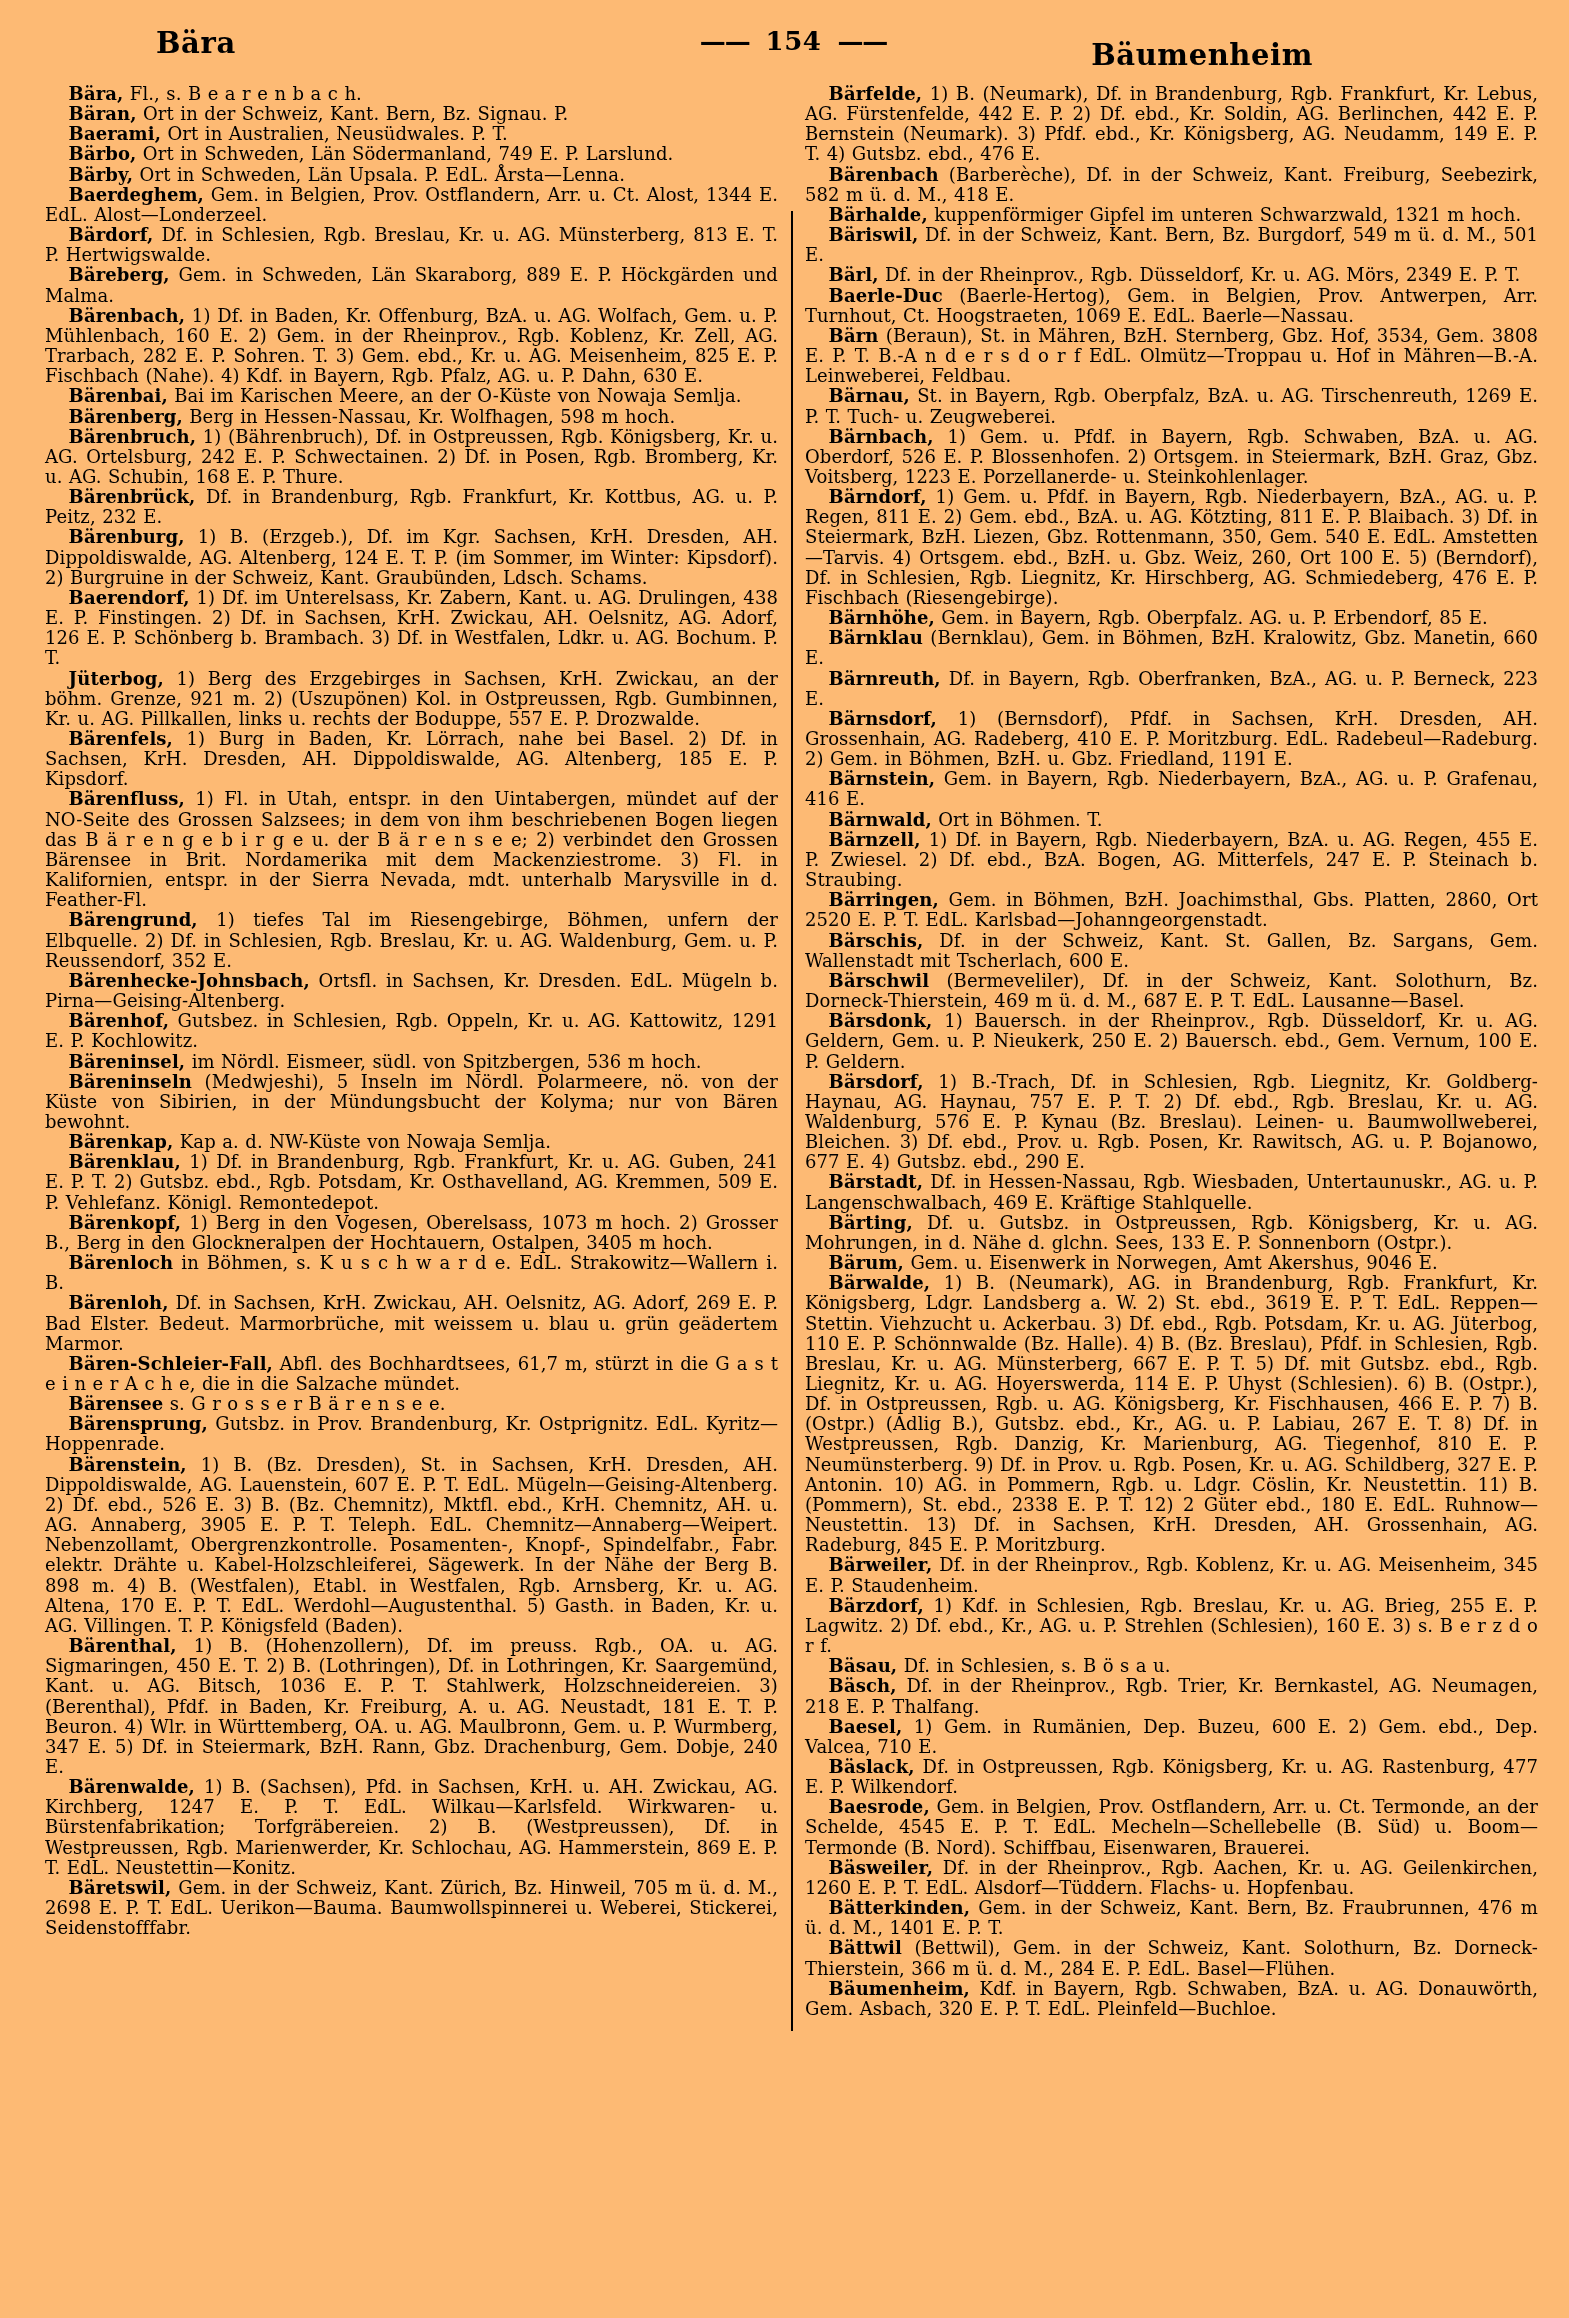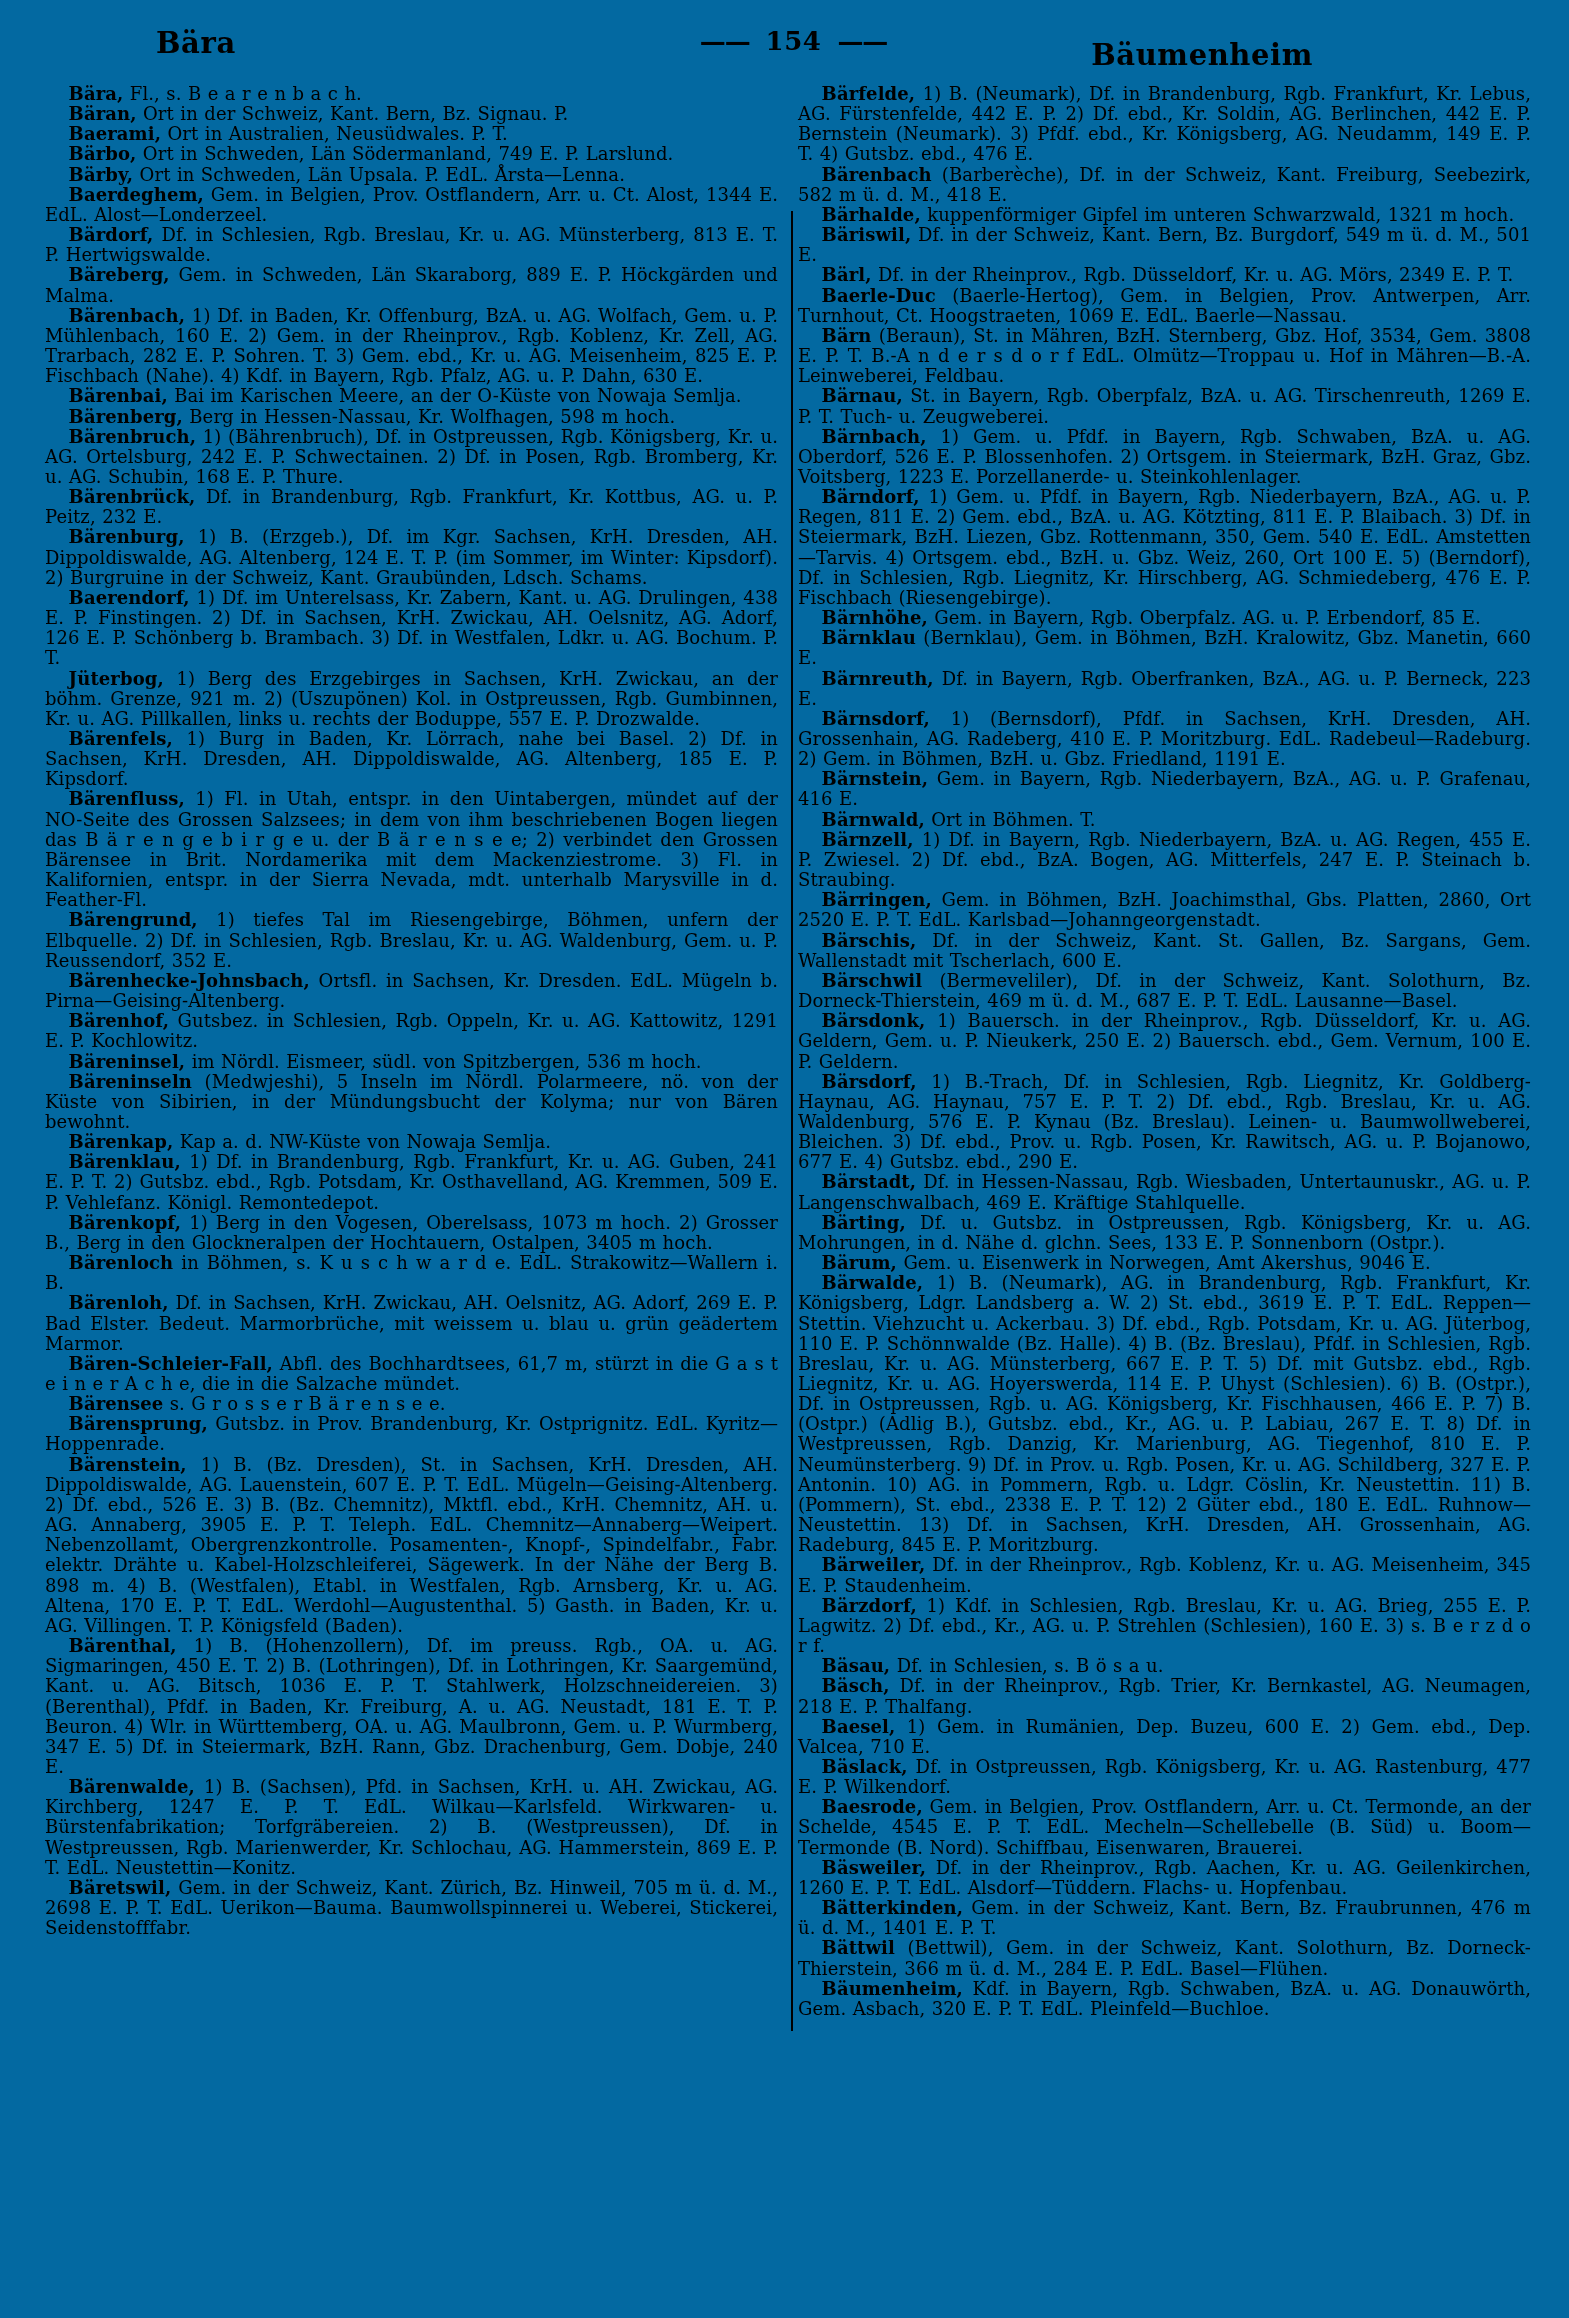--- a/index.html
+++ b/index.html
@@ -6,42 +6,42 @@
     margin: 0;
     padding: 0;
     background: #ffffff;
     color: #000000;
     font-family: "DejaVu Serif", serif;
   }
   .page {
     position: relative;
     width: 1569px;
     height: 2319px;
-    background: #0369a1;
+    background: #fdba74;
     overflow: hidden;
     box-sizing: border-box;
     padding: 21px 27px 0 45px;
   }
   .running-header {
     position: relative;
     height: 47px;
     font-size: 29px;
     font-weight: bold;
     letter-spacing: 0.6px;
     margin-bottom: 16px;
   }
   .rh-left   { position: absolute; left: 111px; top: 5px; }
   .rh-center { position: absolute; left: 50%; top: 5px; transform: translateX(-50%);
                font-size: 26px; white-space: nowrap; }
   .rh-center .dash { letter-spacing: -1.2px; font-weight: bold; padding: 0 16px; }
   .rh-right  { position: absolute; right: 229px; top: 17px; }
   .columns {
     position: relative;
     display: flex;
-    gap: 20px;
+    gap: 27px;
   }
   .col {
     width: 733px;
     font-size: 18px;
     line-height: 1.12;
     text-align: justify;
     letter-spacing: 0.1px;
     word-spacing: 0.6px;
   }
   .entry { margin: 0; text-indent: 23.6px; }

